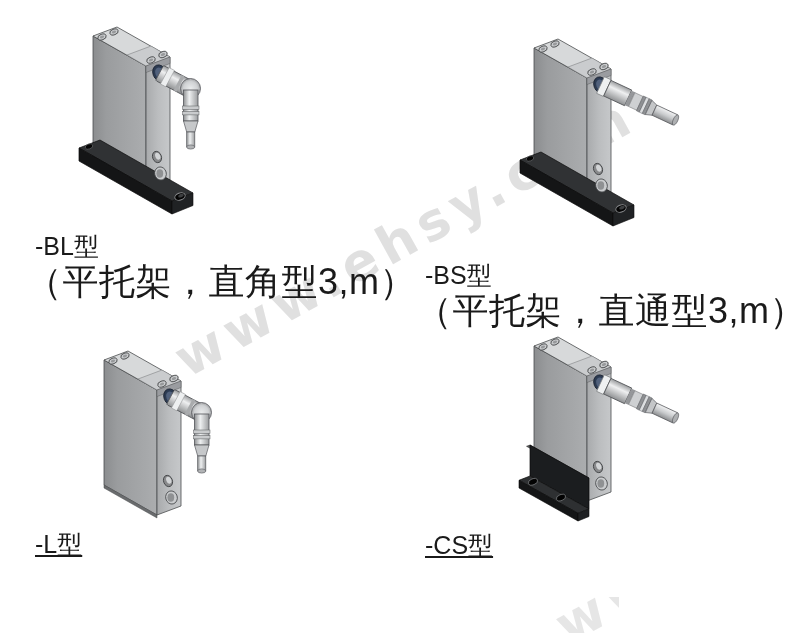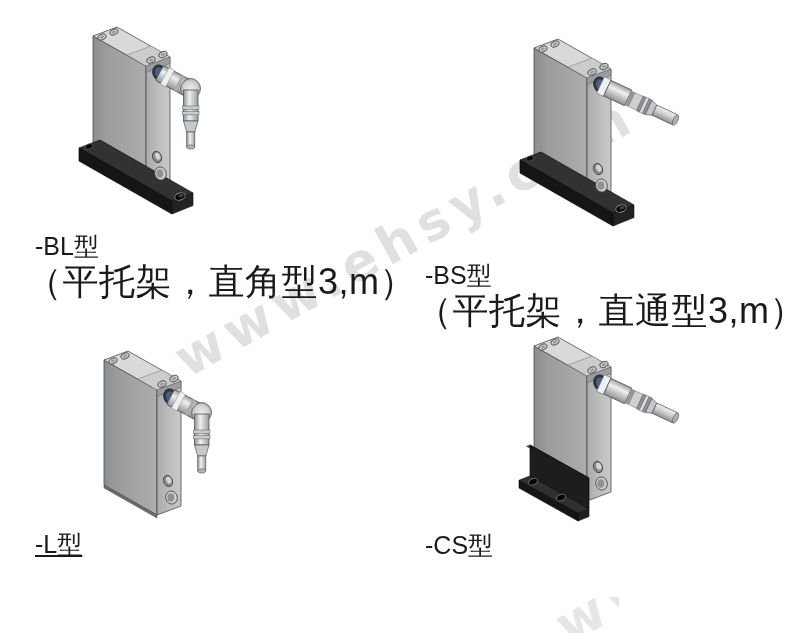--- a/index.html
+++ b/index.html
@@ -192,17 +192,17 @@
     <div class="model">-BL型</div>
     <div class="desc">（平托架，直角型3,m）</div>
   </div>
   <div class="plabel" style="left:416px;top:230px;margin-top:28px;">
     <div class="model">-BS型</div>
     <div class="desc">（平托架，直通型3,m）</div>
   </div>
   <div class="plabel" style="left:26px;top:527px;text-decoration:underline;">
     <div class="model">-L型</div>
   </div>
-  <div class="plabel" style="left:416px;top:528px;">
+  <div class="plabel" style="left:416px;top:528px;text-decoration:underline;">
     <div class="model">-CS型</div>
   </div>
 
 </div>
 
 </body></html>

